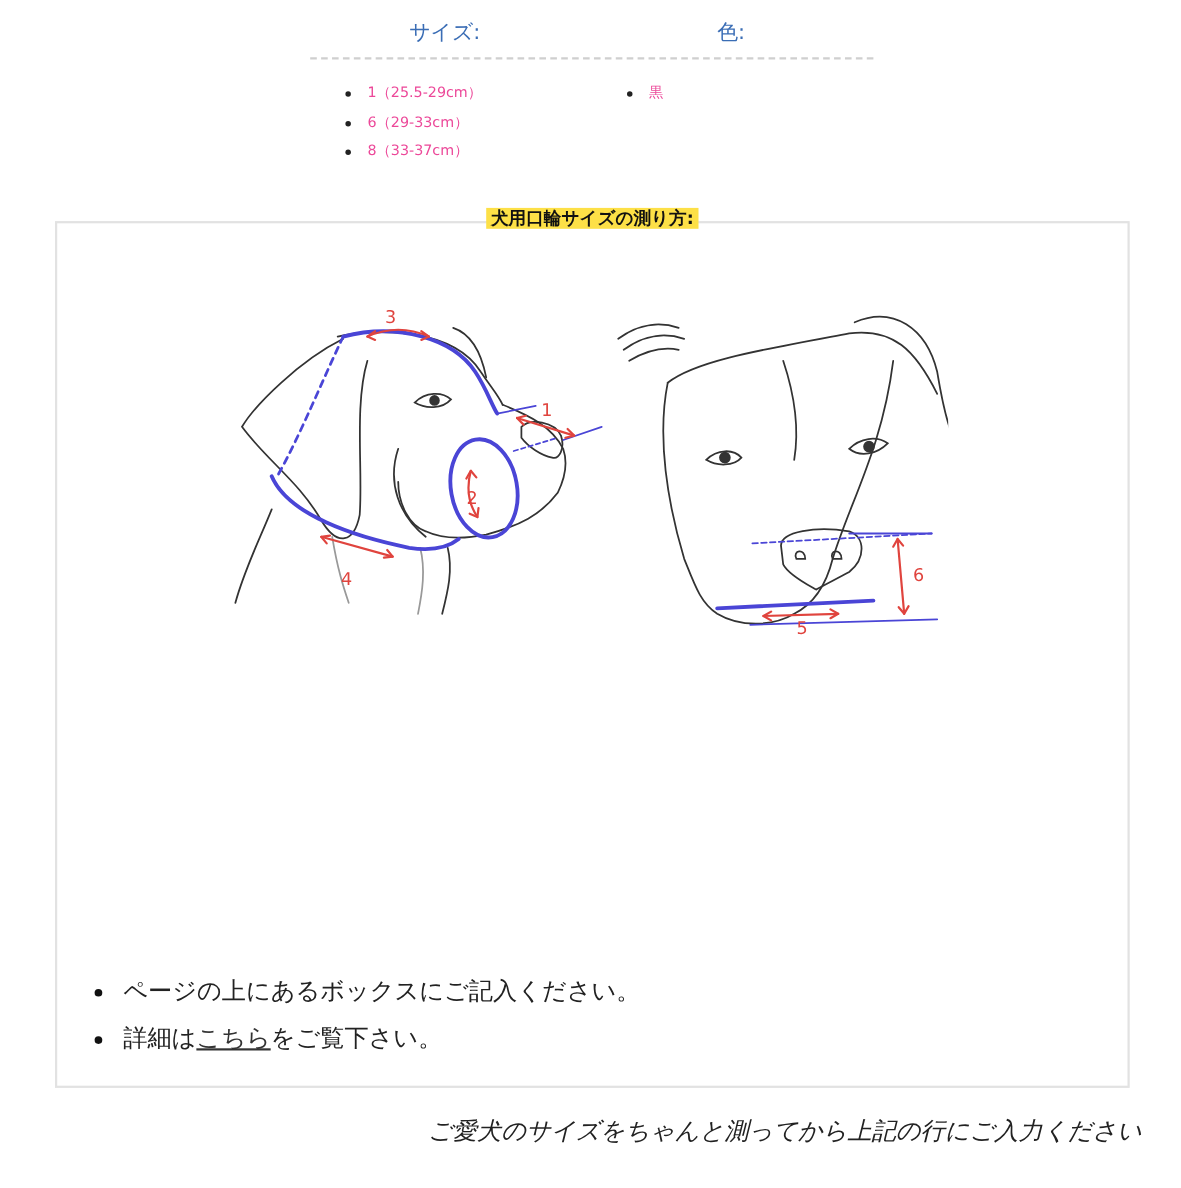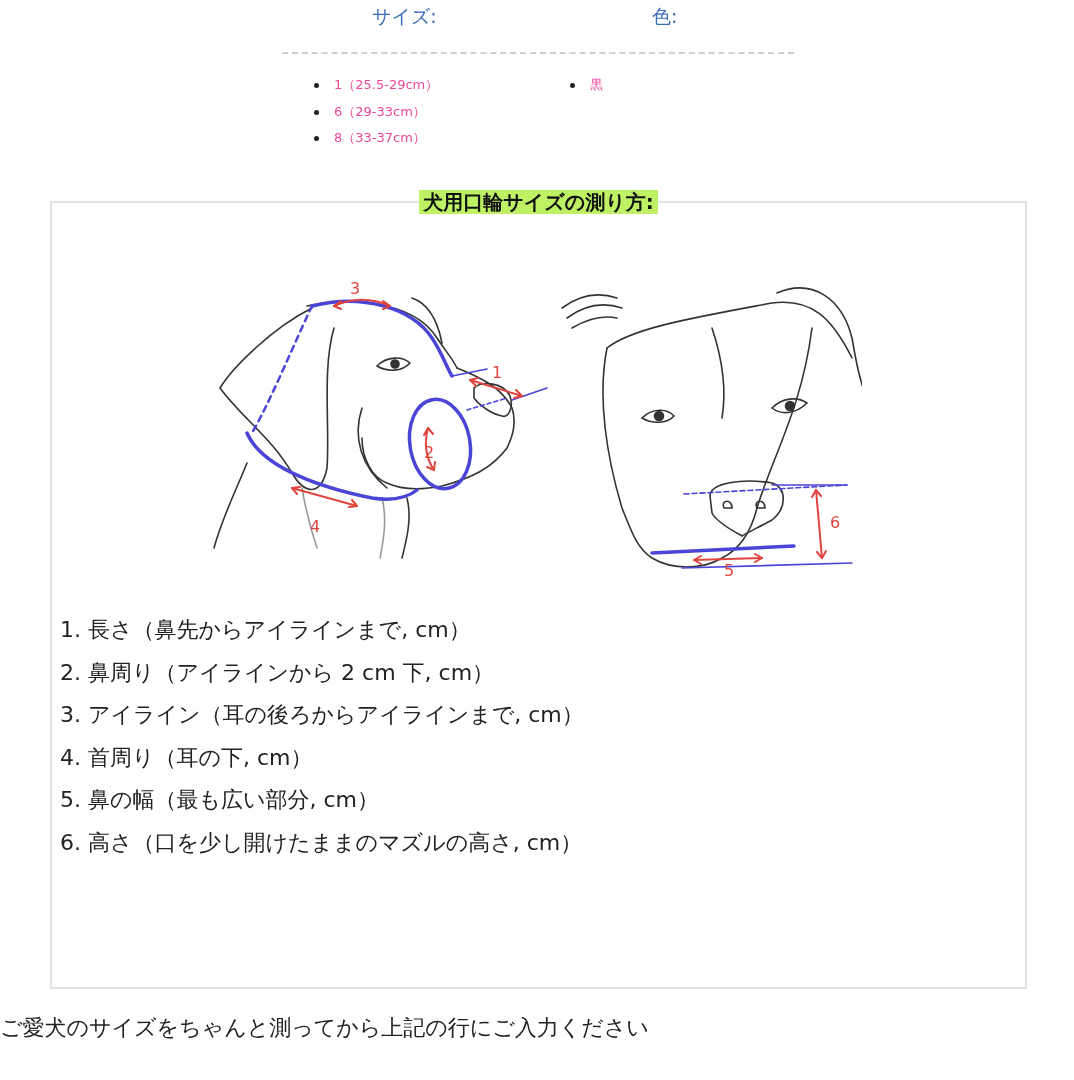--- a/index.html
+++ b/index.html
@@ -1,38 +1,38 @@
 <!DOCTYPE html>
 <html><head>
   <meta charset="utf-8">
   <style>
     html, body { margin: 0; padding: 0; background: #ffffff; }
     body { width: 1074px; height: 1080px; position: relative; overflow: hidden; font-family: "DejaVu Sans", sans-serif; color: #222; }
     .opts { position: absolute; left: 282px; top: 0; width: 512px; }
-    .opt-head { position: absolute; top: 4px; font-size: 19px; color: #3a6db5; font-family: "DejaVu Sans", sans-serif; }
+    .opt-head { position: absolute; top: 16px; font-size: 19px; color: #3a6db5; font-family: "DejaVu Sans", sans-serif; }
     .opt-head.size { left: 90px; }
     .opt-head.color { left: 370px; }
     .opt-rule { position: absolute; top: 52px; left: 0; width: 512px; height: 0; border-top: 2px dashed #cfcfcf; }
     .opt-list { position: absolute; top: 72px; list-style: none; margin: 0; padding: 0; font-size: 13px; color: #ec4899; }
     .opt-list li { height: 26.5px; line-height: 26px; position: relative; padding-left: 20px; }
     .opt-list li::before { content: ""; position: absolute; left: 0; top: 11px; width: 5px; height: 5px; border-radius: 50%; background: #222; }
     .opt-list.sizes { left: 32px; }
     .opt-list.colors { left: 288px; }
 
     .guide { position: absolute; left: 50px; top: 201px; width: 973px; height: 784px; border: 2px solid #e2e2e2; box-sizing: content-box; }
     .guide-title { position: absolute; left: 0; right: 0; top: -14px; text-align: center; }
-    .guide-title span { background: #bef264; padding: 0 4px; font-size: 20px; font-weight: bold; color: #111; }
+    .guide-title span { background: #fde047; padding: 0 4px; font-size: 16px; font-weight: bold; color: #111; }
     .illus { position: absolute; left: 160px; top: 55px; width: 650px; height: 320px; }
     .steps { position: absolute; left: 8px; top: 406px; margin: 0; padding: 0; list-style: none; font-size: 22px; color: #222; }
     .steps li { height: 42.5px; line-height: 42px; white-space: nowrap; }
     .notes { position: absolute; left: 30px; top: 678px; margin: 0; padding: 0; list-style: none; font-size: 22px; color: #222; }
     .notes li { height: 43px; line-height: 42px; position: relative; padding-left: 30px; white-space: nowrap; }
     .notes li::before { content: ""; position: absolute; left: 4px; top: 18px; width: 7px; height: 7px; border-radius: 50%; background: #111; }
     .notes a { color: #333; text-decoration: underline; }
-    .footer { position: absolute; left: 0; width: 1038px; top: 1013px; text-align: left; font-size: 22px; color: #222; }
+    .footer { position: absolute; left: 0; width: 1038px; top: 1013px; text-align: right; font-size: 22px; color: #222; font-style: italic; }
   </style>
 </head>
 <body>
 
 <div class="opts">
   <div class="opt-head size">サイズ:</div>
   <div class="opt-head color">色:</div>
   <div class="opt-rule"></div>
   <ul class="opt-list sizes">
     <li>1（25.5-29cm）</li>
@@ -129,24 +129,20 @@
       <path d="M482,302 l7,-4 M482,302 l7,4 M550,300 l-7,-4 M550,300 l-7,4"></path>
       <line x1="604" y1="232" x2="610" y2="300"></line>
       <path d="M604,232 l-4,7 M604,232 l5,6 M610,300 l-5,-6 M610,300 l4,-7"></path>
     </g>
     <g fill="#e0443e" font-family="DejaVu Sans, sans-serif" font-size="16">
       <text x="512" y="318">5</text>
       <text x="618" y="270">6</text>
     </g>
   </svg>
 
-  <ol class="steps">
-    <li>1. 長さ（鼻先からアイラインまで, cm）</li>
-    <li>2. 鼻周り（アイラインから 2 cm 下, cm）</li>
-    <li>3. アイライン（耳の後ろからアイラインまで, cm）</li>
-    <li>4. 首周り（耳の下, cm）</li>
-    <li>5. 鼻の幅（最も広い部分, cm）</li>
-    <li>6. 高さ（口を少し開けたままのマズルの高さ, cm）</li>
-  </ol>
 
+  <ul class="notes">
+    <li>ページの上にあるボックスにご記入ください。</li>
+    <li><span>詳細は</span><a href="#">こちら</a><span>をご覧下さい。</span></li>
+  </ul>
 </div>
 
 <div class="footer">ご愛犬のサイズをちゃんと測ってから上記の行にご入力ください</div>
 
 </body></html>

